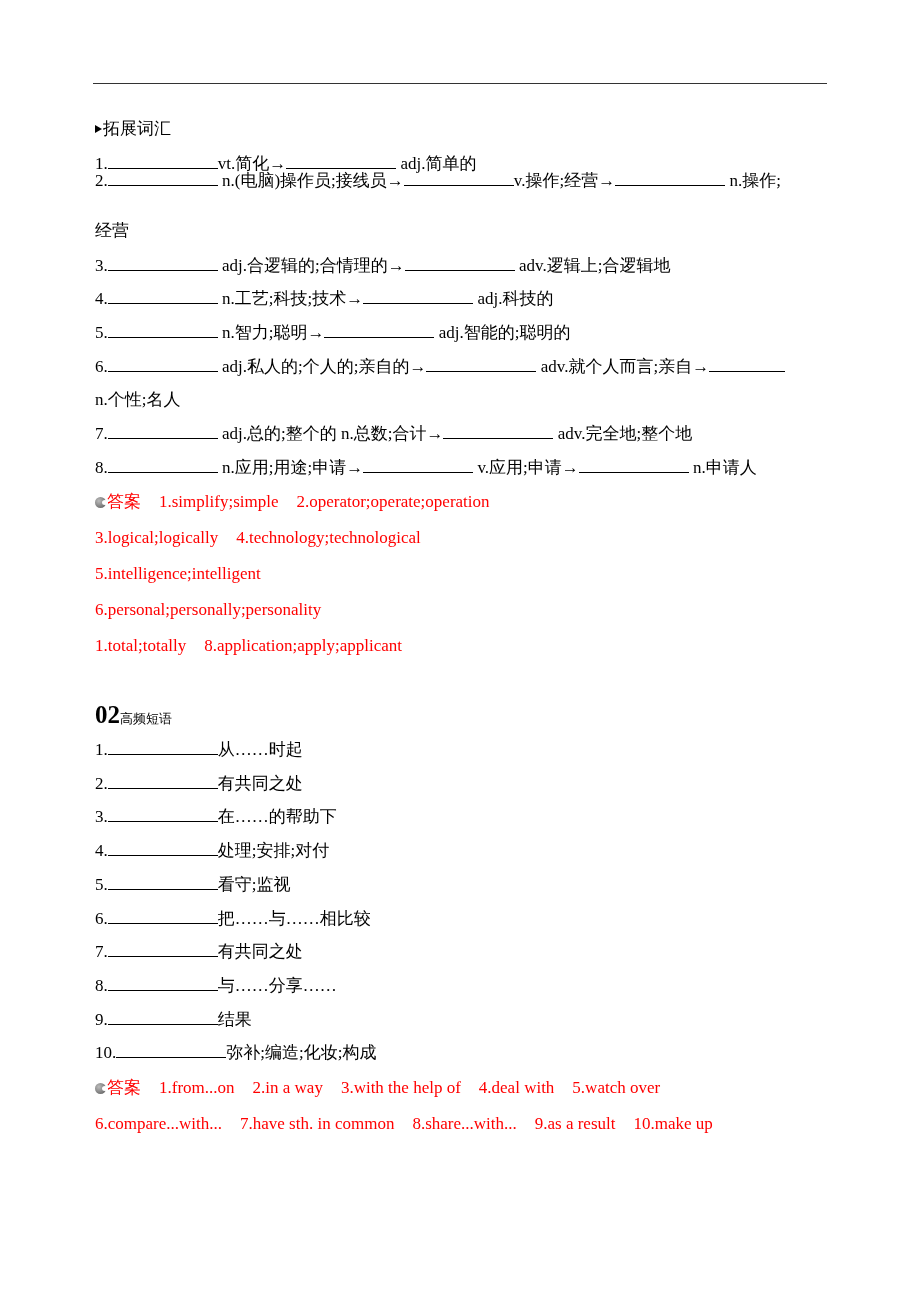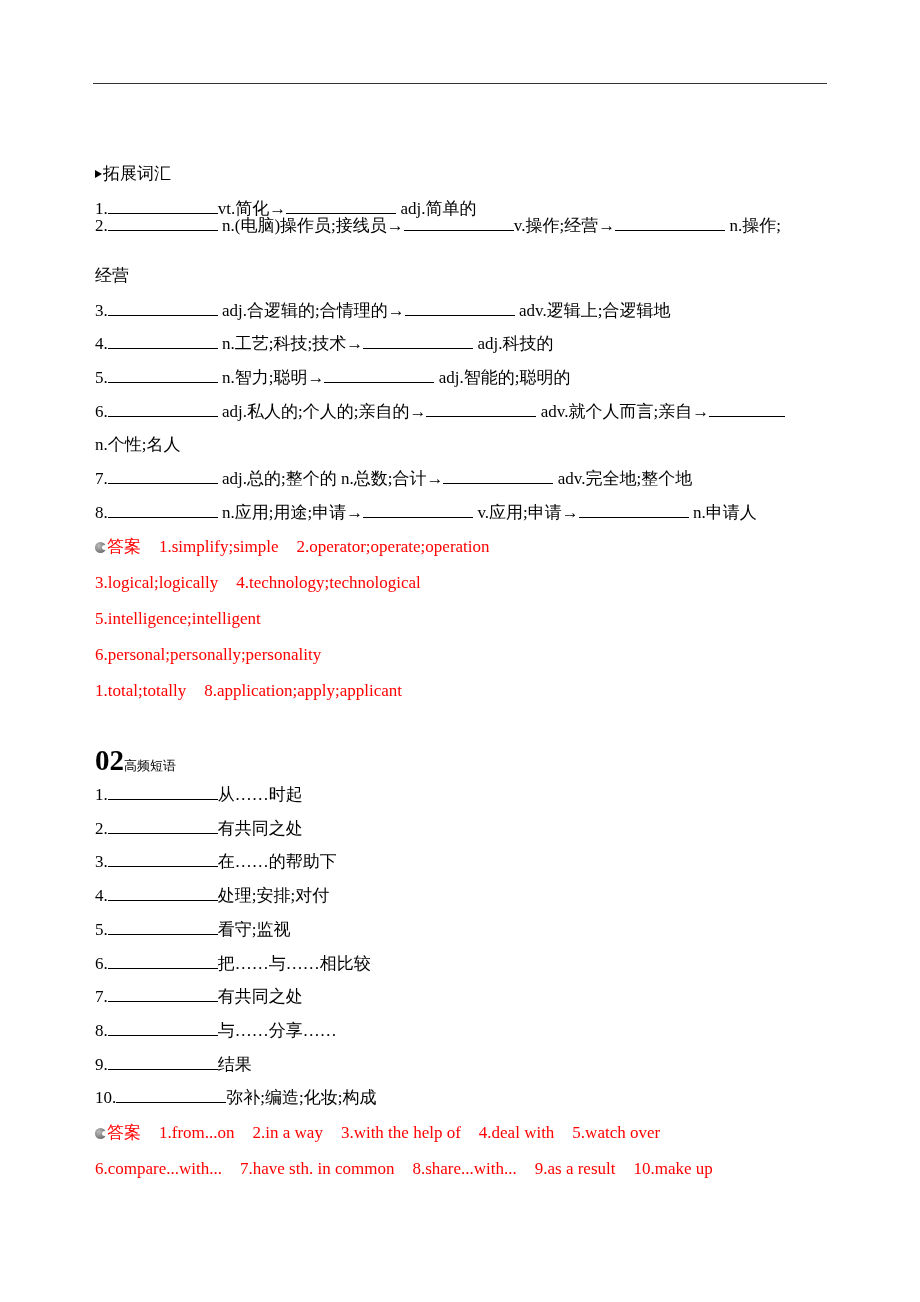--- a/index.html
+++ b/index.html
@@ -1,32 +1,32 @@
 <!DOCTYPE html>
 <html><head>
 <meta charset="utf-8">
 <style>
   html, body { margin: 0; padding: 0; background: #ffffff; }
   body { width: 920px; height: 1302px; position: relative; overflow: hidden;
          font-family: "Liberation Serif", "DejaVu Serif", serif; color: #000; font-size: 17px; }
   .rule { position: absolute; left: 93px; top: 83px; width: 734px; height: 0; border-top: 1.5px solid #333; }
-  .line { position: absolute; left: 95px; white-space: nowrap; line-height: 20px; height: 22px; margin-top: 45px; }
+  .line { position: absolute; left: 95px; white-space: nowrap; line-height: 20px; height: 22px; }
   .blank { display: inline-block; border-bottom: 1px solid #000; height: 15px; vertical-align: baseline; }
   .b110 { width: 110px; }
   .b80 { width: 76px; }
   .ans { color: #ff0000; text-align: center; }
   .gap { display: inline-block; width: 18px; }
   .ans-icon { display: inline-block; width: 11px; height: 11px; border-radius: 50%;
               background: radial-gradient(circle at 35% 35%, #bbb, #555); position: relative;
               vertical-align: -1px; margin-right: 1px; }
   .ans-icon::after { content: ""; position: absolute; right: -2px; top: 3px; width: 6px; height: 5px;
               background: #fff; border-radius: 50%; }
   .tri { display: inline-block; width: 0; height: 0; border-left: 7px solid #000;
          border-top: 4px solid transparent; border-bottom: 4px solid transparent; margin-right: 1px; vertical-align: 1px; }
-  .sec-num { font-weight: bold; font-size: 29px; }
+  .sec-num { font-weight: bold; font-size: 25px; }
   .sec-title { font-size: 13px; }
 </style>
 </head>
 <body>
 
 <div class="rule"></div>
 
 <div class="line" style="top:119px">
   <span class="tri"></span><span>拓展词汇</span>
 </div>

